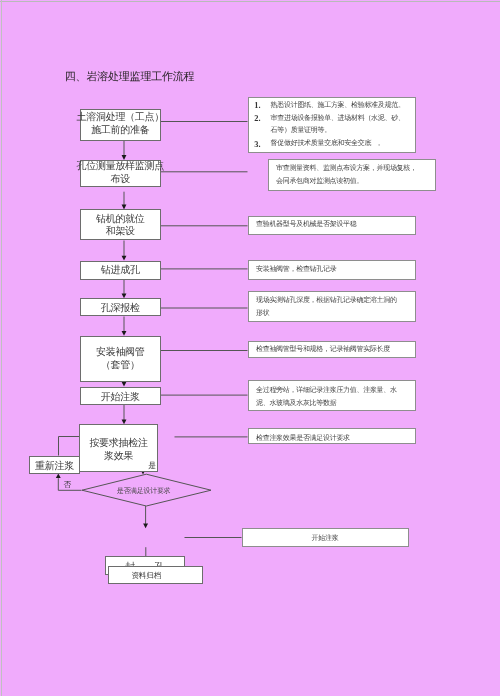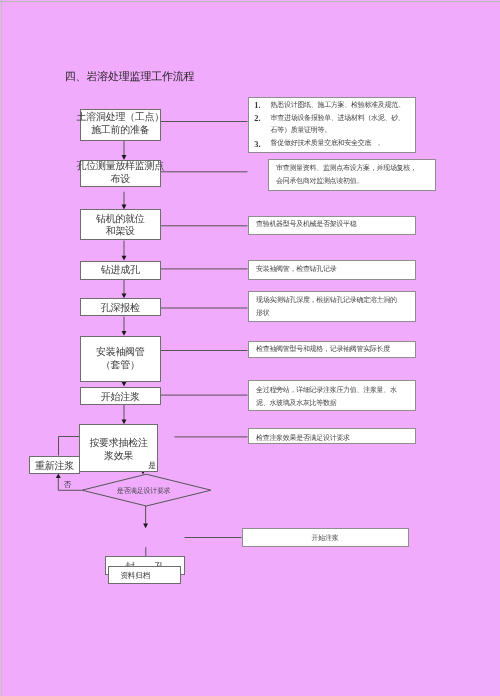--- a/index.html
+++ b/index.html
@@ -119,21 +119,21 @@
   </div>
 
   <div class="node" style="left:29.1px;top:455.5px;width:50.8px;height:18px;padding-top:2.8px;">
     <span>重新注浆</span>
   </div>
 
   <div class="node" style="left:105px;top:556px;width:79.5px;height:19.3px;padding-top:3px;">
     <span>封　　孔</span>
   </div>
 
-  <div class="node" style="left:108.3px;top:565.5px;width:73px;height:18.5px;padding-top:3.2px;padding-right:19px;font-size:7.7px;letter-spacing:-0.25px;">
+  <div class="node" style="left:108.3px;top:565.5px;width:95px;height:18.5px;padding-top:3.2px;padding-right:19px;font-size:7.7px;letter-spacing:-0.25px;">
     <span>资料归档</span>
   </div>
 
   <div class="edge-lab" style="left:116.7px;top:485.5px;font-size:7px;letter-spacing:-0.3px;color:#454545;white-space:nowrap;">
     <span>是否满足设计要求</span>
   </div>
 
   <div class="edge-lab" style="left:148.2px;top:460.3px;"><span>是</span></div>
   <div class="edge-lab" style="left:63.6px;top:479.2px;"><span>否</span></div>
 

